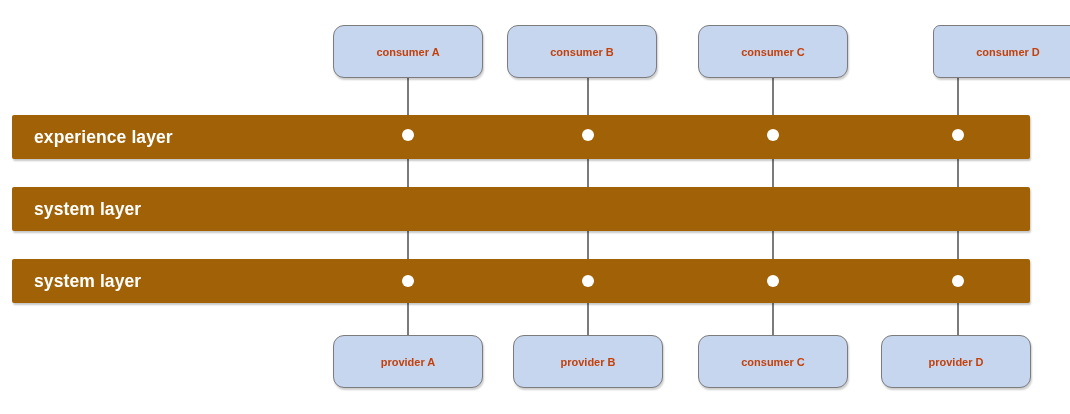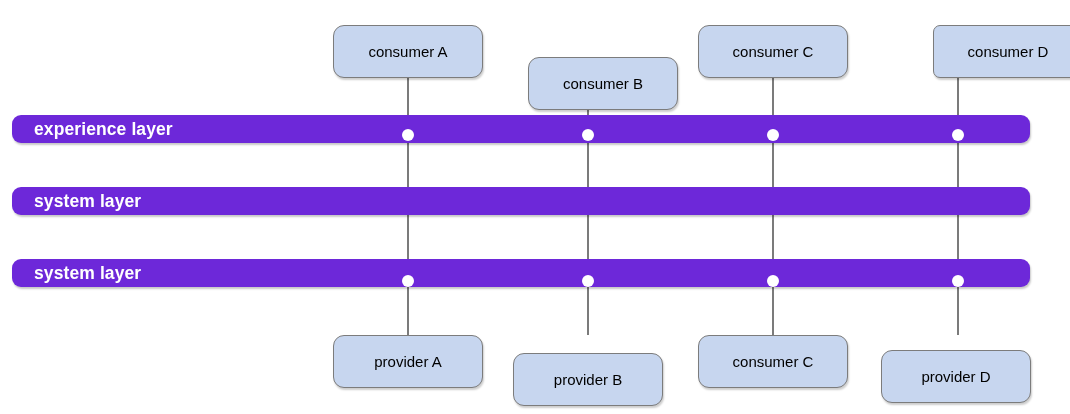--- a/index.html
+++ b/index.html
@@ -25,23 +25,23 @@
     width: 2px;
     background: #7b7b7b;
     z-index: 1;
   }
 
   
   .layer-bar {
     position: absolute;
     left: 12px;
     width: 1018px;
-    height: 28px;
-    background: #6d28d9;
-    border-radius: 9px;
+    height: 44px;
+    background: #a16207;
+    border-radius: 2px;
     z-index: 2;
     box-shadow: 1px 2px 2px rgba(0,0,0,0.22);
   }
   .layer-bar-label {
     position: absolute;
     left: 22px;
     top: 50%;
     transform: translateY(-50%);
     color: #ffffff;
     font-size: 17.5px;
@@ -69,23 +69,23 @@
     border: 1.6px solid #7c7c7c;
     border-radius: 11px;
     box-sizing: border-box;
     display: flex;
     align-items: center;
     justify-content: center;
     z-index: 4;
     box-shadow: 1px 2px 2px rgba(0,0,0,0.20);
   }
   .node-box-label {
-    color: #000000;
-    font-size: 15px;
-    font-weight: normal;
+    color: #c2410c;
+    font-size: 11px;
+    font-weight: bold;
     white-space: nowrap;
   }
 </style>
 </head>
 <body>
 
 <div id="canvas">
 
   <div class="connector" style="left:407px; top:78px; height:57px;"></div>
   <div class="connector" style="left:587px; top:78px; height:57px;"></div>
@@ -93,21 +93,21 @@
   <div class="connector" style="left:957px; top:78px; height:57px;"></div>
 
   <div class="connector" style="left:407px; top:135px; height:200px;"></div>
   <div class="connector" style="left:587px; top:135px; height:200px;"></div>
   <div class="connector" style="left:772px; top:135px; height:200px;"></div>
   <div class="connector" style="left:957px; top:135px; height:200px;"></div>
 
   <div class="node-box" style="left:333px; top:25px;">
     <span class="node-box-label">consumer A</span>
   </div>
-  <div class="node-box" style="left:528px; top:25px;margin-top:32px;">
+  <div class="node-box" style="left:507px; top:25px;">
     <span class="node-box-label">consumer B</span>
   </div>
   <div class="node-box" style="left:698px; top:25px;justify-content:center;">
     <span class="node-box-label">consumer C</span>
   </div>
   <div class="node-box" style="left:933px; top:25px;border-radius:7px;">
     <span class="node-box-label">consumer D</span>
   </div>
 
   <div class="layer-bar" style="top:115px;">
@@ -126,23 +126,23 @@
     <span class="layer-bar-label">system layer</span>
   </div>
   <div class="node-dot" style="left:402px; top:275px;"></div>
   <div class="node-dot" style="left:582px; top:275px;"></div>
   <div class="node-dot" style="left:767px; top:275px;"></div>
   <div class="node-dot" style="left:952px; top:275px;"></div>
 
   <div class="node-box" style="left:333px; top:335px;">
     <span class="node-box-label">provider A</span>
   </div>
-  <div class="node-box" style="left:513px; top:353px;">
+  <div class="node-box" style="left:513px; top:335px;">
     <span class="node-box-label">provider B</span>
   </div>
   <div class="node-box" style="left:698px; top:335px;">
     <span class="node-box-label">consumer C</span>
   </div>
-  <div class="node-box" style="left:881px; top:350px;">
+  <div class="node-box" style="left:881px; top:335px;">
     <span class="node-box-label">provider D</span>
   </div>
 
 </div>
 
 </body></html>

